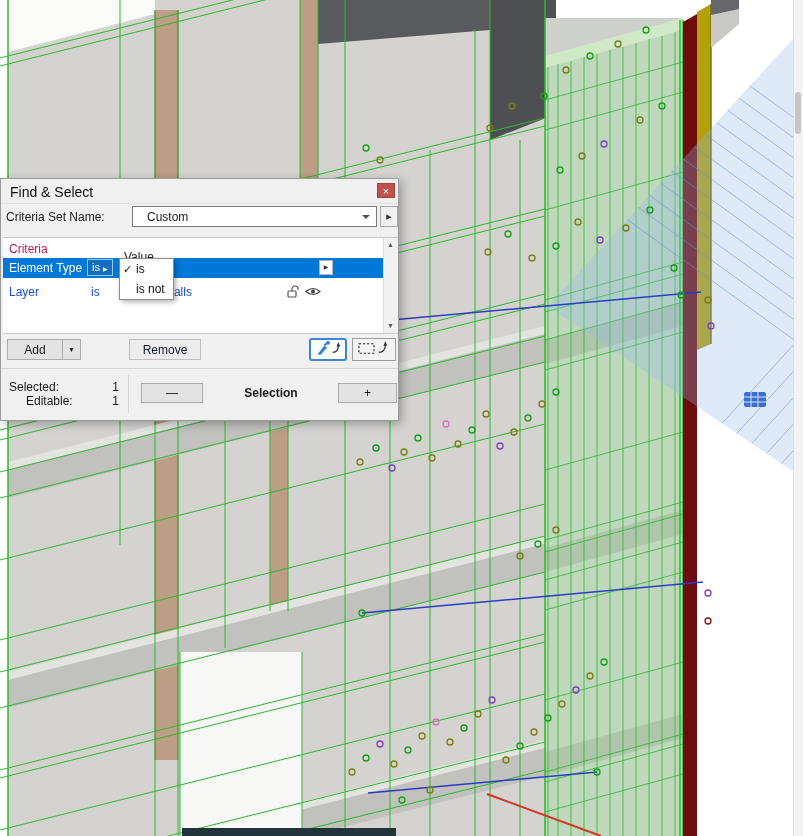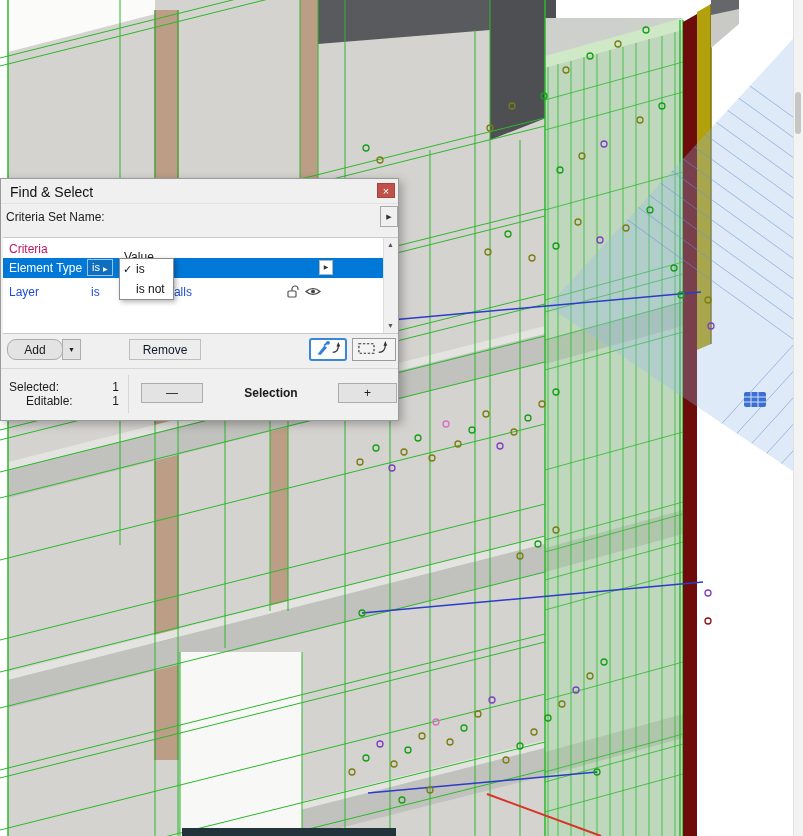--- a/index.html
+++ b/index.html
@@ -52,21 +52,21 @@
   .lsarrow{position:absolute;left:0;width:13px;height:14px;font-size:7px;color:#555;text-align:center;line-height:14px;}
   .lsup{top:0;} .lsdown{bottom:0;}
 
   .menu{position:absolute;left:118px;top:79px;width:53px;background:#fff;border:1px solid #8c8c8c;
         box-shadow:2px 2px 5px rgba(0,0,0,.3);z-index:5;}
   .mi{position:relative;height:20px;line-height:20px;padding-left:16px;color:#111;cursor:default;}
   .mi .chk{position:absolute;left:3px;top:0;font-size:11px;}
 
   .btn{position:absolute;background:#e3e3e3;border:1px solid #acacac;box-sizing:border-box;
        font-family:inherit;font-size:12px;color:#1a1a1a;text-align:center;padding:0;}
-  .btn-add{left:6px;top:160px;width:56px;height:21px;border-radius:9px;}
+  .btn-add{left:6px;top:160px;width:56px;height:21px;}
   .btn-addarrow{left:61px;top:160px;width:19px;height:21px;font-size:7px;}
   .btn-remove{left:128px;top:160px;width:72px;height:21px;color:#0f172a;background:#ededed;border-color:#bfbfbf;}
   .btn-pick{left:308px;top:159px;width:38px;height:23px;background:#fdfdfd;border:2px solid #3c86d8;border-radius:3px;}
   .btn-marquee{left:351px;top:159px;width:44px;height:23px;background:#f3f3f3;border:1px solid #9c9c9c;}
 
   .hsep{position:absolute;left:0;right:0;top:189px;height:1px;background:#d6d6d6;}
   .vsep{position:absolute;left:127px;top:196px;width:1px;height:38px;background:#d6d6d6;}
 
   .stat-label-1{position:absolute;left:8px;top:201px;}
   .stat-val-1{position:absolute;left:90px;top:201px;width:28px;text-align:right;}
@@ -342,20 +342,24 @@
     <div class="vthumb"></div>
   </div>
 
   <div class="dialog">
     <div class="titlebar">
       <span class="title">Find &amp; Select</span>
       <button class="closebtn">×</button>
     </div>
 
     <span class="cs-label">Criteria Set Name:</span>
+    <div class="combo">
+      <span class="val">Custom</span>
+      <span class="chev"></span>
+    </div>
     <button class="sqbtn">▶</button>
 
     <div class="list">
       <span class="colhead-criteria">Criteria</span>
       <span class="colhead-value">Value</span>
 
       <div class="lrow row-sel">
         <span class="cell-crit">Element Type</span>
         <span class="opchip"><span>is</span><span class="tri">▶</span></span>
         <button class="rowflybtn">▶</button>

